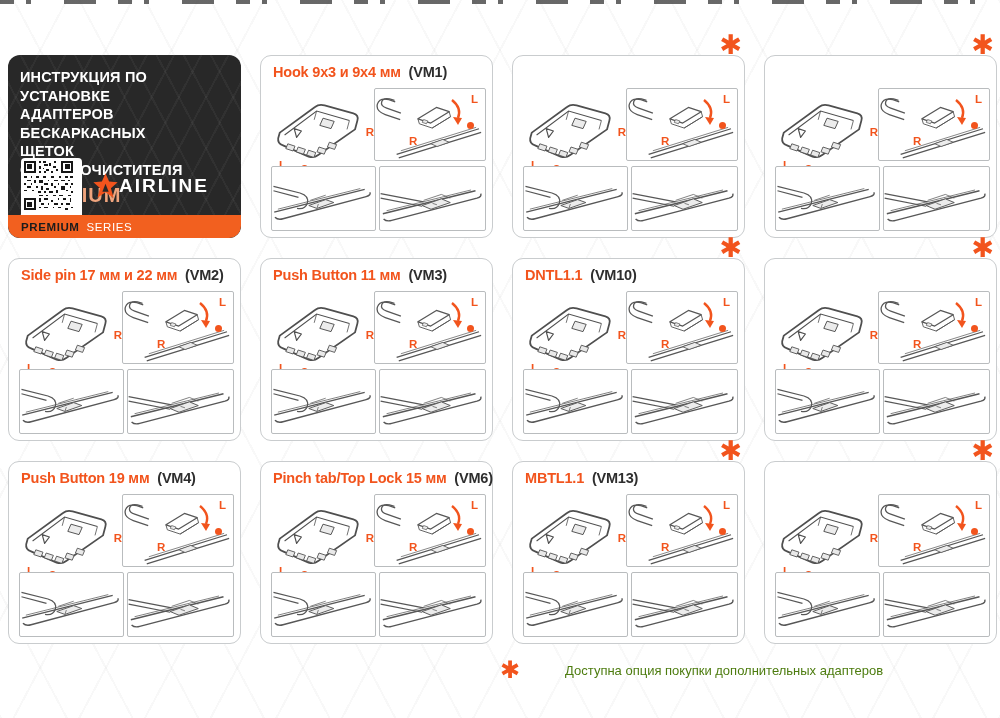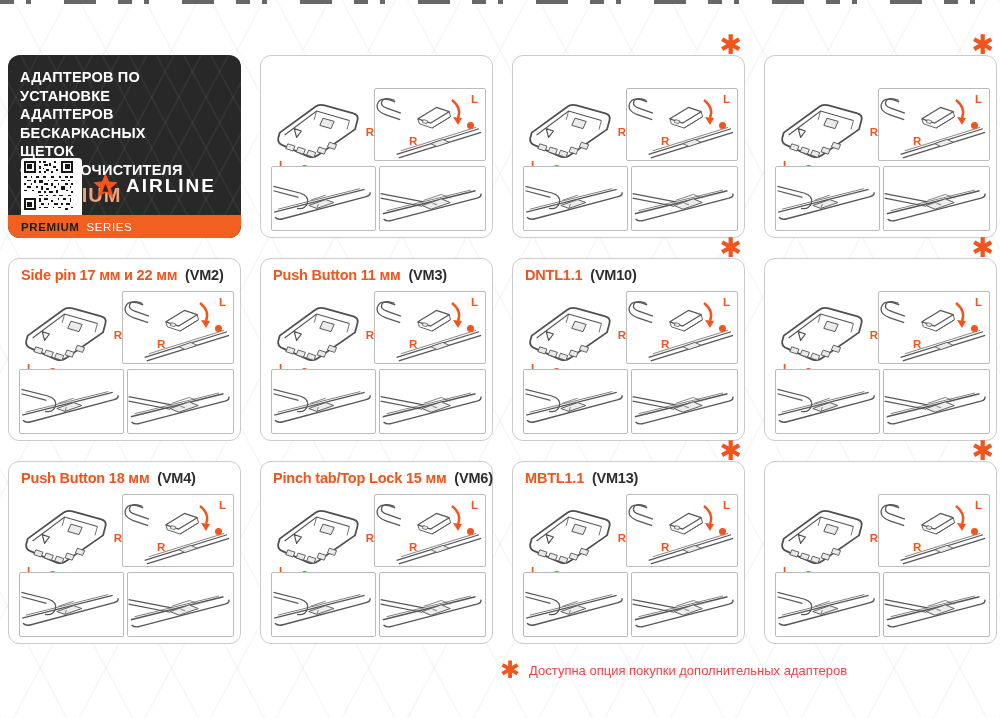--- a/index.html
+++ b/index.html
@@ -27,21 +27,21 @@
     background:
       repeating-linear-gradient(62deg, rgba(255,255,255,0.045) 0 2px, transparent 2px 24px),
       repeating-linear-gradient(-62deg, rgba(255,255,255,0.045) 0 2px, transparent 2px 24px),
       #282828;
   }
   .info-title{margin:13px 12px 0 12px;font-size:14.5px;line-height:1.28;font-weight:bold;letter-spacing:.2px;}
   .info-premium{margin:5px 12px 0 12px;font-size:20px;font-weight:bold;letter-spacing:1px;color:#EFA47D;}
   .info-note{margin:5px 12px 0 12px;font-size:7.5px;line-height:1.35;color:#c9c9c9;}
   .qr{position:absolute;left:13px;top:103px;width:55px;height:55px;background:#fff;border-radius:4px;padding:3px;}
   .qr svg{width:49px;height:49px;display:block;shape-rendering:crispEdges;}
-  .brand{position:absolute;left:84px;top:117px;display:flex;align-items:center;gap:7px;}
+  .brand{position:absolute;left:84px;top:117px;display:flex;align-items:center;}
   .brand svg{width:27px;height:27px;display:block;}
   .brand-name{font-size:19px;font-weight:bold;letter-spacing:2px;color:#fff;}
   .banner{
     position:absolute;left:0;bottom:0;width:100%;height:23px;
     background:#F2601F;border-radius:0 0 12px 12px;
     display:flex;align-items:center;padding-left:13px;box-sizing:border-box;
     font-size:11.5px;font-weight:bold;letter-spacing:.6px;
   }
   .banner .b1{color:#1c1c1c;}
   .banner .b2{color:#ffffff;margin-left:7px;font-weight:normal;}
@@ -71,21 +71,21 @@
   .main-draw .lbl-l{left:12px;bottom:0px;}
   .dot{position:absolute;width:7px;height:7px;border-radius:50%;background:#F2541D;}
   .main-draw .dot{left:34px;bottom:-1px;}
   .p-fit .lbl-l{right:7px;top:5px;}
   .p-fit .lbl-r{left:31%;bottom:17%;}
   .p-fit .dot{right:11px;top:47%;}
   .p-fit .arrow{position:absolute;right:21px;top:9px;width:16px;height:30px;}
   
   .footnote{position:absolute;left:500px;top:658px;display:flex;align-items:center;gap:9px;}
   .footnote .fn-ast{font-size:24px;line-height:1;color:#F2541D;font-weight:bold;}
-  .footnote .fn-text{font-size:13px;color:#ef4444;}
+  .footnote .fn-text{font-size:13px;color:#4d7c0f;margin-left:36px;}
   .defs{position:absolute;width:0;height:0;overflow:hidden;}
 </style>
 </head>
 <body>
 
 <svg class="defs" xmlns="http://www.w3.org/2000/svg">
   <defs>
     <symbol id="sym-adapter" viewBox="0 0 130 95">
       <path d="M16 52 L60 20 q5 -4 12 -2 l36 10 q7 2 5 9 l-3 11 L64 80 q-5 4 -12 2 L20 68 q-7 -2 -6 -9 z" fill="#fff" stroke="#4f4f4f" stroke-width="2.2" stroke-linejoin="round"></path>
       <path d="M22 55 L62 25 l41 12" fill="none" stroke="#4f4f4f" stroke-width="1.3"></path>
@@ -127,21 +127,21 @@
     </symbol>
   </defs>
 </svg>
 
 <div class="top-strip"></div>
 
 <div class="grid" id="cards-grid">
 
   <div class="info-card">
     <div class="info-title">
-      <div>АДАПТЕРОВ ПО УСТАНОВКЕ</div>
+      <div>ИНСТРУКЦИЯ ПО УСТАНОВКЕ</div>
       <div>АДАПТЕРОВ БЕСКАРКАСНЫХ</div>
       <div>ЩЕТОК СТЕКЛООЧИСТИТЕЛЯ</div>
     </div>
     <div class="info-premium">PREMIUM</div>
     <div class="info-note">
       <div>*Доступны дополнительные адаптеры.</div>
       <div>Сканируйте QR-код для подробностей</div>
     </div>
     <div class="qr">
       <svg viewBox="0 0 29 29" xmlns="http://www.w3.org/2000/svg">
@@ -239,20 +239,24 @@
       <span class="brand-name">AIRLINE</span>
     </div>
     <div class="banner">
       <span class="b1">PREMIUM</span>
       <span class="b2">SERIES</span>
     </div>
   </div>
 
 <div class="card">
 
+    <div class="card-title">
+      <span class="t-orange">Hook 9x3 и 9x4 мм</span>
+      <span class="t-dark">(VM1)</span>
+    </div>
     <div class="main-draw">
       <svg class="art">
           <use href="#sym-adapter"></use>
         </svg>
       <span class="lbl lbl-r">R</span>
       <span class="lbl lbl-l">L</span>
       <span class="dot"></span>
     </div>
     <div class="panel p-fit">
       <svg class="art">
@@ -476,21 +480,21 @@
     </div>
     <div class="panel p-b2">
       <svg class="art">
           <use href="#sym-blade-flat"></use>
         </svg>
     </div>
   </div>
     <div class="card">
 
     <div class="card-title">
-      <span class="t-orange">Push Button 18 мм</span>
+      <span class="t-orange">Push Button 19 мм</span>
       <span class="t-dark">(VM4)</span>
     </div>
     <div class="main-draw">
       <svg class="art">
           <use href="#sym-adapter"></use>
         </svg>
       <span class="lbl lbl-r">R</span>
       <span class="lbl lbl-l">L</span>
       <span class="dot"></span>
     </div>

